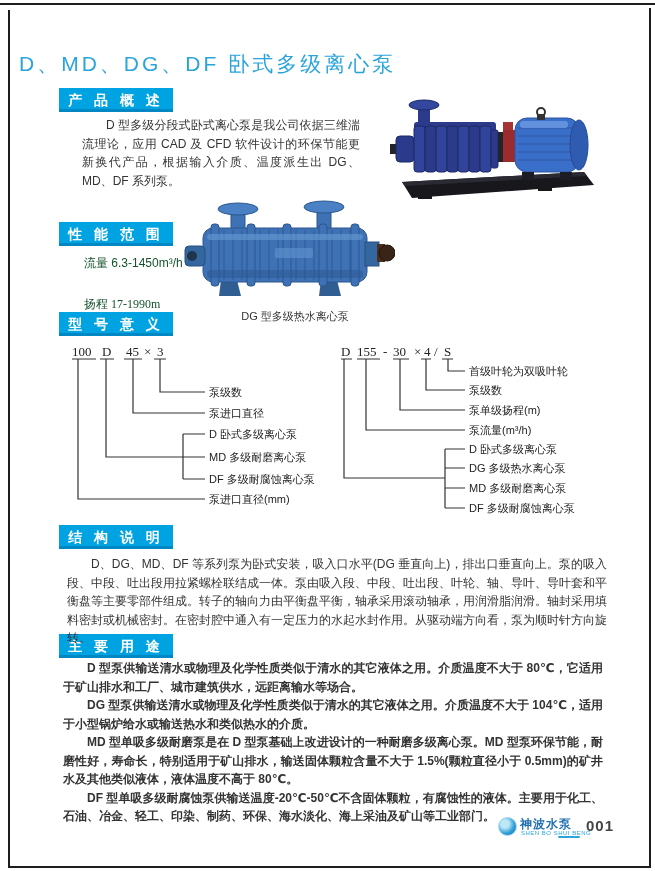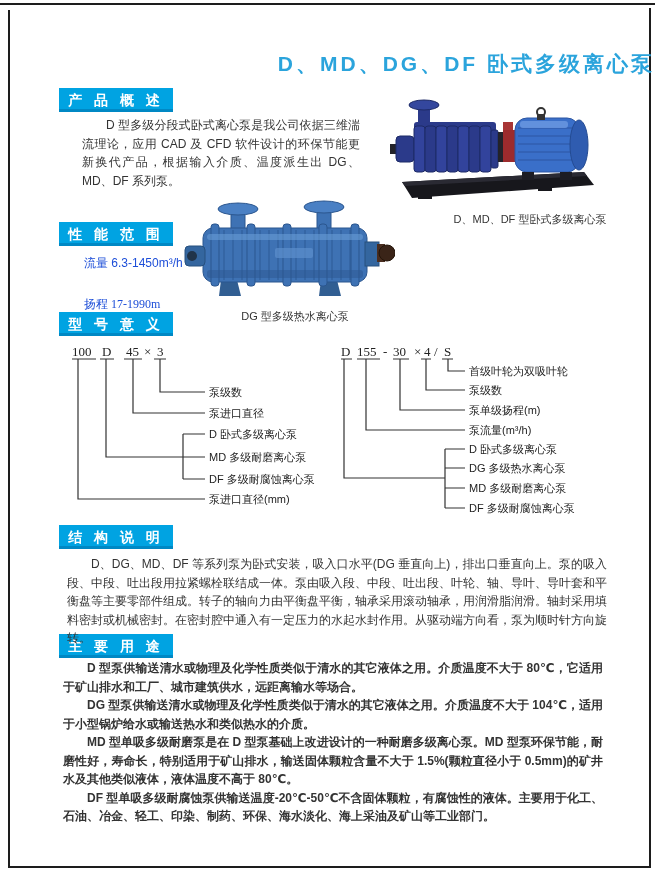--- a/index.html
+++ b/index.html
@@ -8,39 +8,39 @@
     font-family:"Liberation Sans","DejaVu Sans",sans-serif;color:#3a3a3a;
   }
   
   .frame{position:absolute;background:#1d1d1d;}
   .frame.top{left:0;right:0;top:3px;height:2px;}
   .frame.left{left:8px;top:10px;bottom:4px;width:2px;}
   .frame.right{right:4px;top:8px;bottom:4px;width:2px;}
   .frame.bottom{left:8px;right:4px;bottom:3px;height:2px;}
 
   .title{
-    position:absolute;left:0;right:0;top:50px;text-align:right;
-    color:#2ba4dc;font-size:21px;font-weight:bold;letter-spacing:3px;margin-left:19px;
+    position:absolute;left:0;right:0;top:50px;text-align:left;
+    color:#2ba4dc;font-size:21px;font-weight:normal;letter-spacing:3px;margin-left:19px;
   }
   .sec-h{
     position:absolute;left:59px;width:114px;height:24px;background:#00a3e2;
     color:#fff;font-size:14px;font-weight:bold;letter-spacing:4px;
     text-align:center;line-height:24px;
     box-shadow:inset 0 -3px 0 rgba(0,70,120,.28);
   }
   .h-overview{top:88px;} .h-performance{top:222px;} .h-model{top:312px;}
   .h-structure{top:525px;} .h-usage{top:634px;}
 
   .body-text{font-size:12px;line-height:18.5px;text-align:justify;color:#333;}
   .p-overview{position:absolute;left:82px;top:116px;width:278px;text-indent:2em;margin:0;}
   .p-structure{position:absolute;left:63px;top:551px;width:540px;text-indent:2em;margin:4px;}
   .usage-block{position:absolute;left:63px;top:659px;width:540px;font-weight:bold;}
   .usage-block p{margin:0;text-indent:2em;}
 
-  .perf-line{position:absolute;left:84px;font-size:12px;color:#1d4ed8;}
+  .perf-line{position:absolute;left:84px;font-size:12px;color:#14532d;}
   .perf-flow{top:255px;} .perf-head{top:296px;font-family:Liberation Serif, serif;}
 
   .caption{position:absolute;font-size:11px;color:#333;text-align:center;}
   .cap1{left:440px;top:212px;width:180px;}
   .cap2{left:205px;top:309px;width:180px;}
 
   .pump1{position:absolute;left:388px;top:86px;}
   .pump2{position:absolute;left:183px;top:196px;}
 
   .diagram{position:absolute;left:60px;top:338px;width:545px;height:185px;}
@@ -107,21 +107,20 @@
     <line x1="130" y1="58" x2="188" y2="58" stroke="#2c56a3"></line>
     <line x1="130" y1="66" x2="188" y2="66" stroke="#2c56a3"></line>
     <line x1="130" y1="74" x2="188" y2="74" stroke="#2c56a3"></line>
     <rect x="132" y="35" width="48" height="7" rx="3" fill="#6d9ae2" opacity="0.8"></rect>
     <ellipse cx="191" cy="59" rx="9" ry="25" fill="#2f5cb0" stroke="#244b92"></ellipse>
     <circle cx="153" cy="26" r="4" fill="none" stroke="#333" stroke-width="2"></circle>
     <rect x="149" y="28" width="8" height="6" fill="#333"></rect>
     <rect x="134" y="86" width="12" height="8" fill="#1c1c24"></rect>
     <rect x="172" y="86" width="12" height="8" fill="#1c1c24"></rect>
   </svg>
-  <div class="caption cap1">D、MD、DF 型卧式多级离心泵</div>
 
   <div class="perf-line perf-flow">流量 6.3-1450m³/h</div>
   <div class="perf-line perf-head">扬程 17-1990m</div>
 
   <svg class="pump2" width="212" height="116" viewBox="0 0 212 116">
     <rect x="48" y="14" width="14" height="22" fill="#3e72b4" stroke="#2b568f"></rect>
     <ellipse cx="55" cy="13" rx="20" ry="6" fill="#4a80c4" stroke="#2b568f"></ellipse>
     <rect x="134" y="12" width="14" height="22" fill="#3e72b4" stroke="#2b568f"></rect>
     <ellipse cx="141" cy="11" rx="20" ry="6" fill="#4a80c4" stroke="#2b568f"></ellipse>
     <path d="M38,84 L36,100 L58,100 L54,84 Z" fill="#315e92"></path>
@@ -216,13 +215,20 @@
 
   <p class="body-text p-structure">D、DG、MD、DF 等系列泵为卧式安装，吸入口水平(DG 垂直向上)，排出口垂直向上。泵的吸入段、中段、吐出段用拉紧螺栓联结成一体。泵由吸入段、中段、吐出段、叶轮、轴、导叶、导叶套和平衡盘等主要零部件组成。转子的轴向力由平衡盘平衡，轴承采用滚动轴承，用润滑脂润滑。轴封采用填料密封或机械密封。在密封腔中通入有一定压力的水起水封作用。从驱动端方向看，泵为顺时针方向旋转。</p>
 
   <div class="body-text usage-block">
     <p>D 型泵供输送清水或物理及化学性质类似于清水的其它液体之用。介质温度不大于 80℃，它适用于矿山排水和工厂、城市建筑供水，远距离输水等场合。</p>
     <p>DG 型泵供输送清水或物理及化学性质类似于清水的其它液体之用。介质温度不大于 104℃，适用于小型锅炉给水或输送热水和类似热水的介质。</p>
     <p>MD 型单吸多级耐磨泵是在 D 型泵基础上改进设计的一种耐磨多级离心泵。MD 型泵环保节能，耐磨性好，寿命长，特别适用于矿山排水，输送固体颗粒含量不大于 1.5%(颗粒直径小于 0.5mm)的矿井水及其他类似液体，液体温度不高于 80℃。</p>
     <p>DF 型单吸多级耐腐蚀泵供输送温度-20℃-50℃不含固体颗粒，有腐蚀性的液体。主要用于化工、石油、冶金、轻工、印染、制药、环保、海水淡化、海上采油及矿山等工业部门。</p>
   </div>
 
+  <div class="footer">
+    <div class="logo-icon"></div>
+    <div class="brand-name">神波水泵</div>
+    <div class="brand-pinyin">SHEN BO SHUI BENG</div>
+    <div class="brand-swoosh"></div>
+    <div class="page-num">001</div>
+  </div>
 </div>
 
 </body></html>

